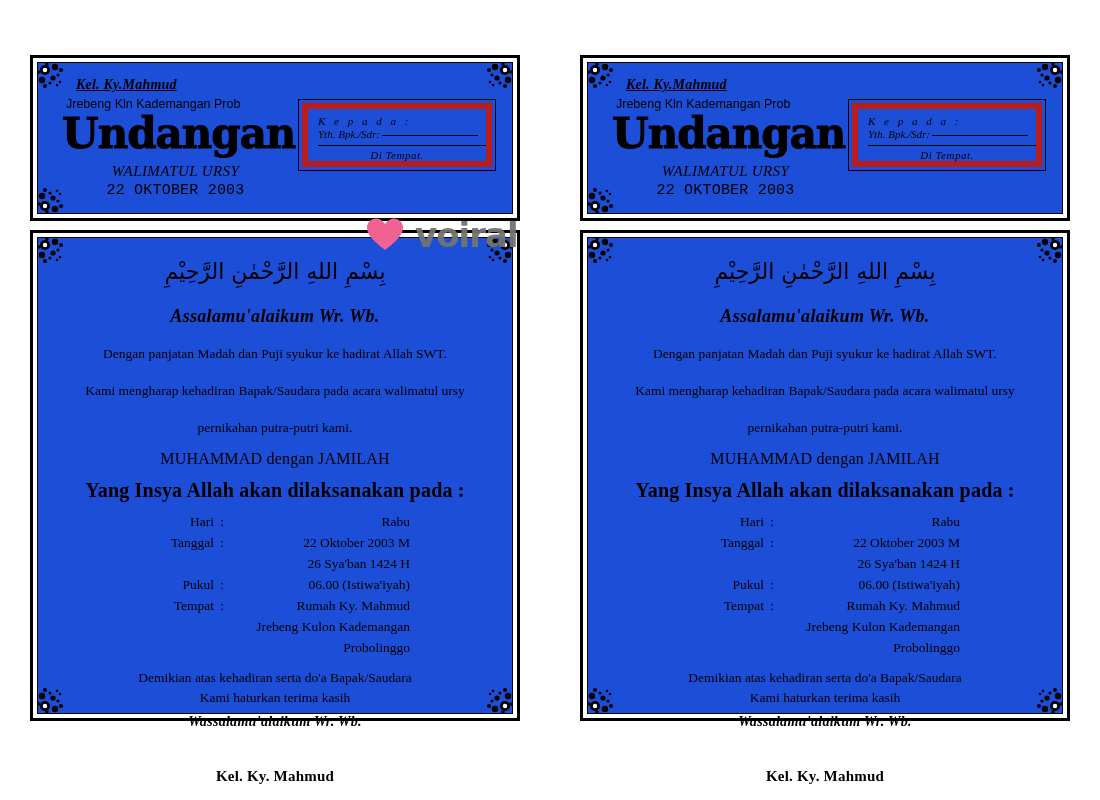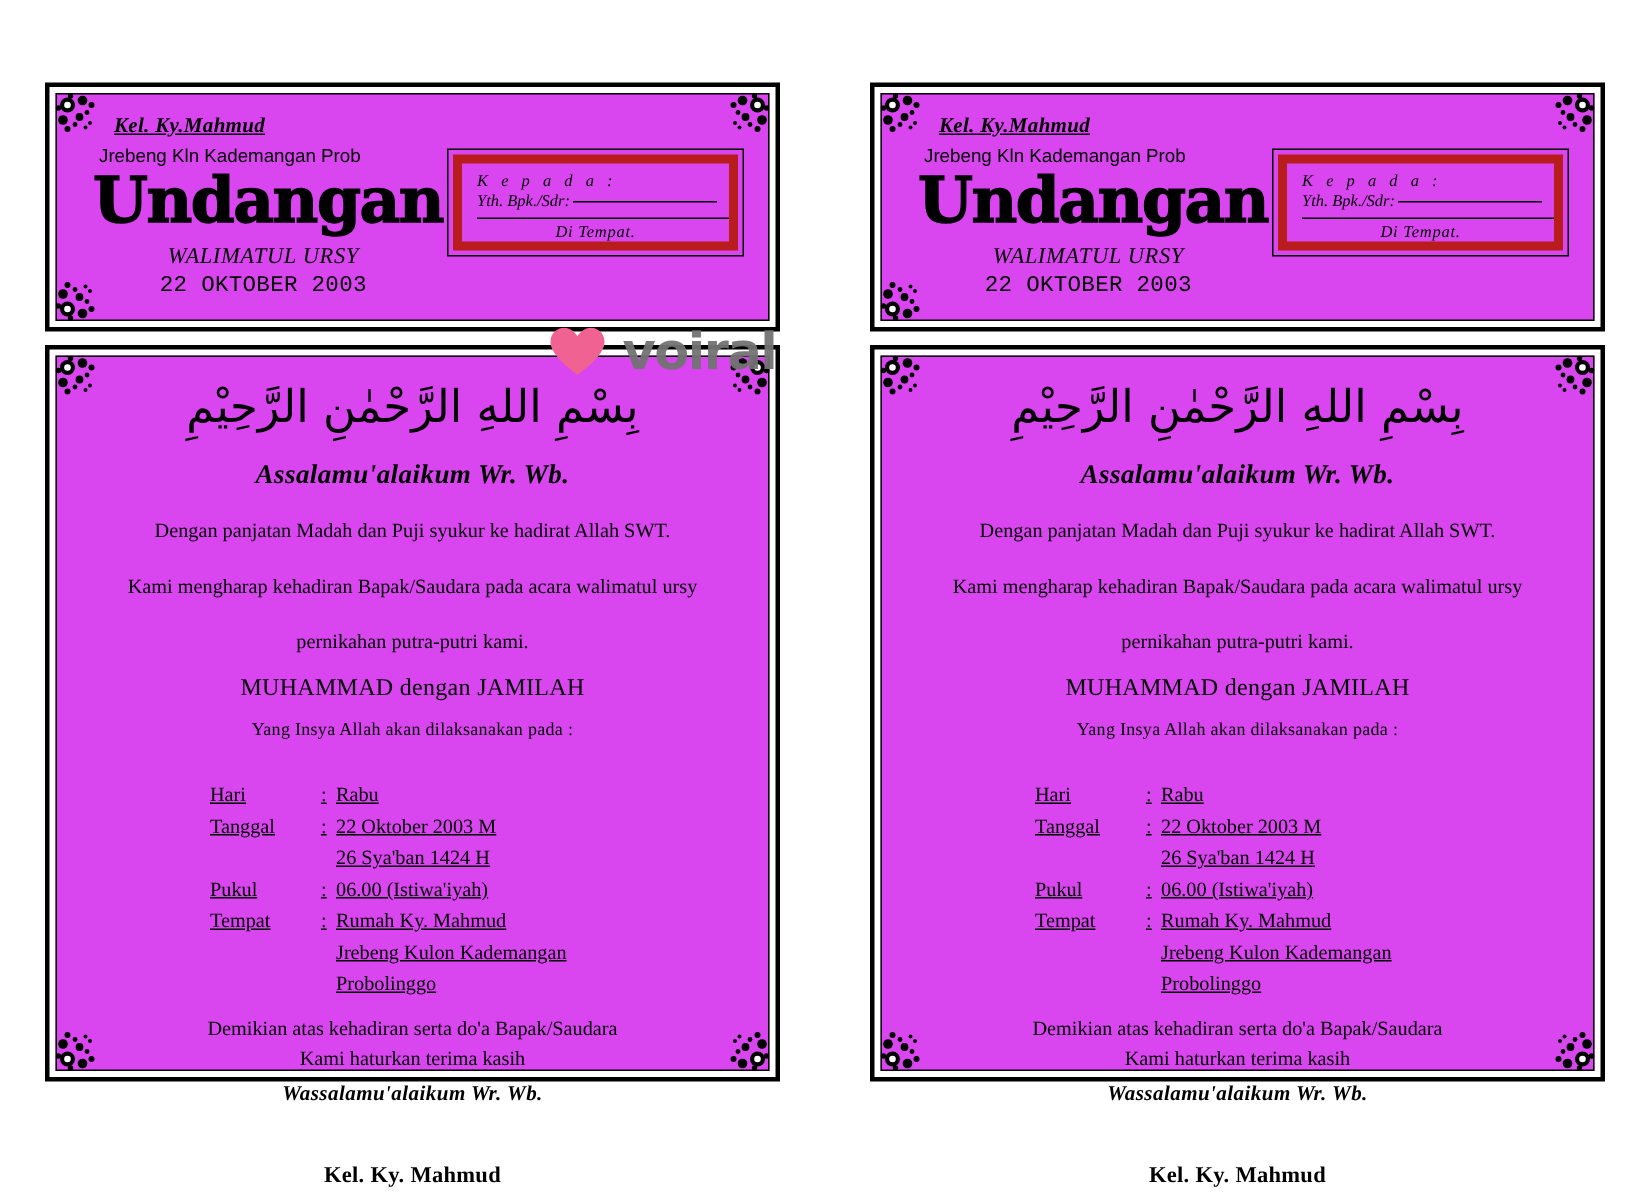--- a/index.html
+++ b/index.html
@@ -29,21 +29,21 @@
   
   .framebox{
     position:relative;
     border:3px solid #000;
     background:#fff;
   }
   .framebox .inner{
     border:1px solid #000;
     margin:4px;
     position:relative;
-    background:#d946ef;
+    background:#1d4ed8;
   }
 
   
   .header-box{height:160px;}
   .header-box .inner{height:150px;}
 
   
   .body-box{margin-top:9px;height:485px;}
   .body-box .inner{height:475px;}
 
@@ -153,21 +153,21 @@
     margin-top:3px;
     letter-spacing:.5px;
   }
 
   
   .body-content{
     padding:16px 30px 0 30px;
     text-align:center;
   }
   .bismillah{
-    font-size:30px;
+    font-size:22px;
     line-height:28px;
     direction:rtl;
     font-family:"DejaVu Sans", sans-serif;
     margin-top:4px;
     margin-bottom:20px;
   }
   .salam{
     font-style:italic;
     font-weight:bold;
     font-size:18px;
@@ -179,31 +179,31 @@
     line-height:20px;
     margin-top:11px;
   }
   .para div{margin-top:17px;}
   .couple{
     font-size:16px;
     margin-top:12px;
     letter-spacing:.2px;
   }
   .insya{
-    font-size:12px;
+    font-size:20px;
     margin-top:11px;
     letter-spacing:.2px;
+    font-weight:bold;
   }
   .details{
-    margin:25px auto 0 auto;
+    margin:9px auto 0 auto;
     width:270px;
-    text-align:left;
+    text-align:right;
     font-size:13.5px;
     line-height:21px;
-    text-decoration:underline;
   }
   .drow{display:flex;}
   .dlabel{width:74px;flex:0 0 74px;}
   .dsep{width:10px;flex:0 0 10px;}
   .dval{flex:1;}
   .dcont{padding-left:84px;}
   .closing{
     font-size:13.5px;
     line-height:20px;
     margin-top:10px;

